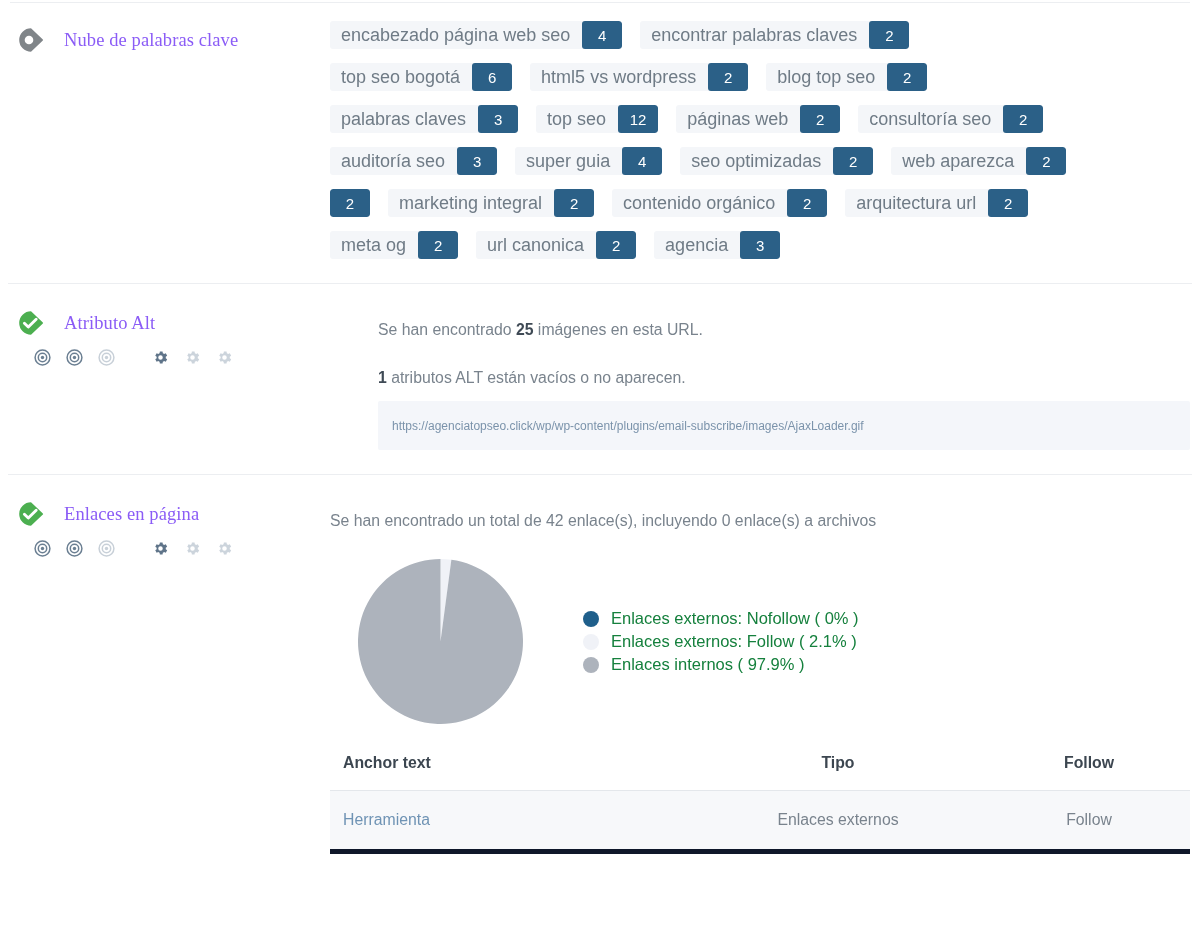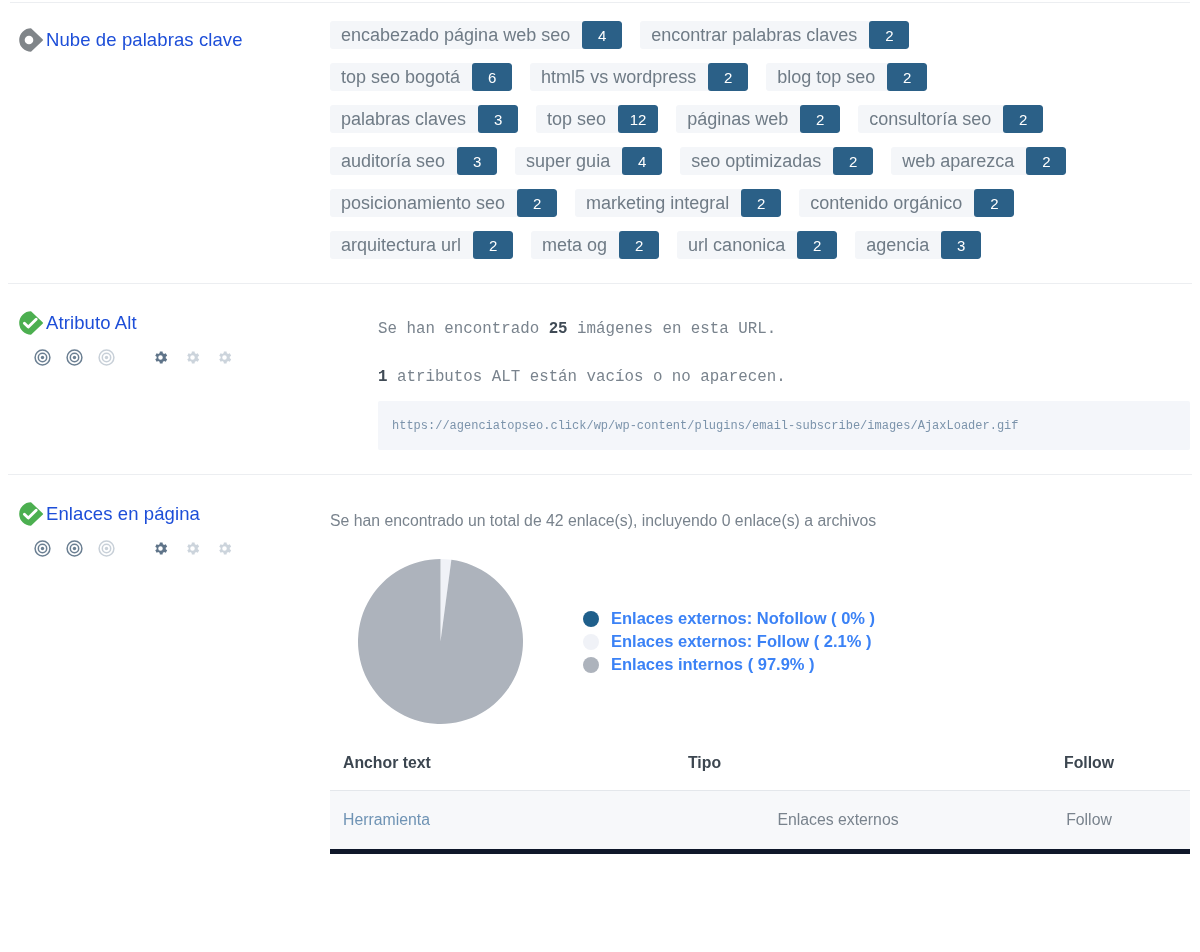--- a/index.html
+++ b/index.html
@@ -41,23 +41,25 @@
     box-sizing: border-box;
     padding-left: 16px;
     padding-top: 22px;
   }
   .sec-label-row {
     display: flex;
     align-items: center;
   }
   .sec-title {
     font-size: 18.5px;
-    color: #1d4ed8;
+    color: #8b5cf6;
+    margin-left: 18px;
     letter-spacing: .1px;
     white-space: nowrap;
+    font-family: Liberation Serif, serif;
   }
   .sec-body {
     flex: 1 1 auto;
     padding-top: 18px;
     padding-right: 10px;
   }
 
   
   .teardrop {
     width: 30px;
@@ -156,40 +158,39 @@
     margin: 2px 0;
   }
   .legend-dot {
     width: 16px; height: 16px;
     border-radius: 50%;
     margin-right: 12px;
     flex: 0 0 16px;
   }
   .legend-text {
     font-size: 16.5px;
-    color: #3b82f6;
+    color: #15803d;
     white-space: nowrap;
-    font-weight: bold;
   }
 
   
   .links-table {
     margin-top: 30px;
     width: 860px;
     border-collapse: collapse;
   }
   .links-table th {
     font-size: 15.8px;
     color: #3c4650;
     font-weight: bold;
     padding: 0 0 18px 0;
     border-bottom: 1px solid #e4e7eb;
   }
   .links-table th.c1 { text-align: left; width: 345px; padding-left: 13px;}
-  .links-table th.c2 { text-align: left; width: 300px; }
+  .links-table th.c2 { text-align: center; width: 300px; }
   .links-table th.c3 { text-align: center; }
   .links-table td {
     font-size: 15.8px;
     color: #79838d;
     padding: 20px 0;
     background: #f7f8fa;
     border-bottom: 5px solid #0f172a;
   }
   .links-table td.c1 { text-align: left; padding-left: 13px; }
   .links-table td.c2 { text-align: center; }
@@ -263,21 +264,20 @@
           </div>
           <div class="tag">
             <span class="tag-text">seo optimizadas</span>
             <span class="tag-count">2</span>
           </div>
           <div class="tag">
             <span class="tag-text">web aparezca</span>
             <span class="tag-count">2</span>
           </div>
           <div class="tag">
-            <span class="tag-text">posicionamiento seo</span>
             <span class="tag-count">2</span>
           </div>
           <div class="tag">
             <span class="tag-text">marketing integral</span>
             <span class="tag-count">2</span>
           </div>
           <div class="tag">
             <span class="tag-text">contenido orgánico</span>
             <span class="tag-count">2</span>
           </div>
@@ -347,21 +347,21 @@
               <path d="M19.4 13a7.6 7.6 0 0 0 0-2l2-1.6-1.9-3.3-2.5 1a7.6 7.6 0 0 0-1.7-1l-.4-2.6h-3.8l-.4 2.6a7.6 7.6 0 0 0-1.7 1l-2.5-1L4.6 9.4 6.6 11a7.6 7.6 0 0 0 0 2l-2 1.6 1.9 3.3 2.5-1a7.6 7.6 0 0 0 1.7 1l.4 2.6h3.8l.4-2.6a7.6 7.6 0 0 0 1.7-1l2.5 1 1.9-3.3zM12 15.2A3.2 3.2 0 1 1 15.2 12 3.2 3.2 0 0 1 12 15.2z"></path>
             </svg>
         </span>
         <span class="ic">
           <svg width="17" height="17" viewBox="0 0 24 24" fill="#ccd4dc">
               <path d="M19.4 13a7.6 7.6 0 0 0 0-2l2-1.6-1.9-3.3-2.5 1a7.6 7.6 0 0 0-1.7-1l-.4-2.6h-3.8l-.4 2.6a7.6 7.6 0 0 0-1.7 1l-2.5-1L4.6 9.4 6.6 11a7.6 7.6 0 0 0 0 2l-2 1.6 1.9 3.3 2.5-1a7.6 7.6 0 0 0 1.7 1l.4 2.6h3.8l.4-2.6a7.6 7.6 0 0 0 1.7-1l2.5 1 1.9-3.3zM12 15.2A3.2 3.2 0 1 1 15.2 12 3.2 3.2 0 0 1 12 15.2z"></path>
             </svg>
         </span>
       </div>
     </div>
-    <div class="sec-body" style="padding-top:34px;font-family:Liberation Mono, monospace;">
+    <div class="sec-body" style="padding-top:34px;">
       <p class="para">
         <span>Se han encontrado </span><b>25</b><span> imágenes en esta URL.</span>
       </p>
       <p class="para" style="margin-top:24px;">
         <b>1</b><span> atributos ALT están vacíos o no aparecen.</span>
       </p>
       <div class="urlbox">
         <a href="#">https://agenciatopseo.click/wp/wp-content/plugins/email-subscribe/images/AjaxLoader.gif</a>
       </div>
     </div>

